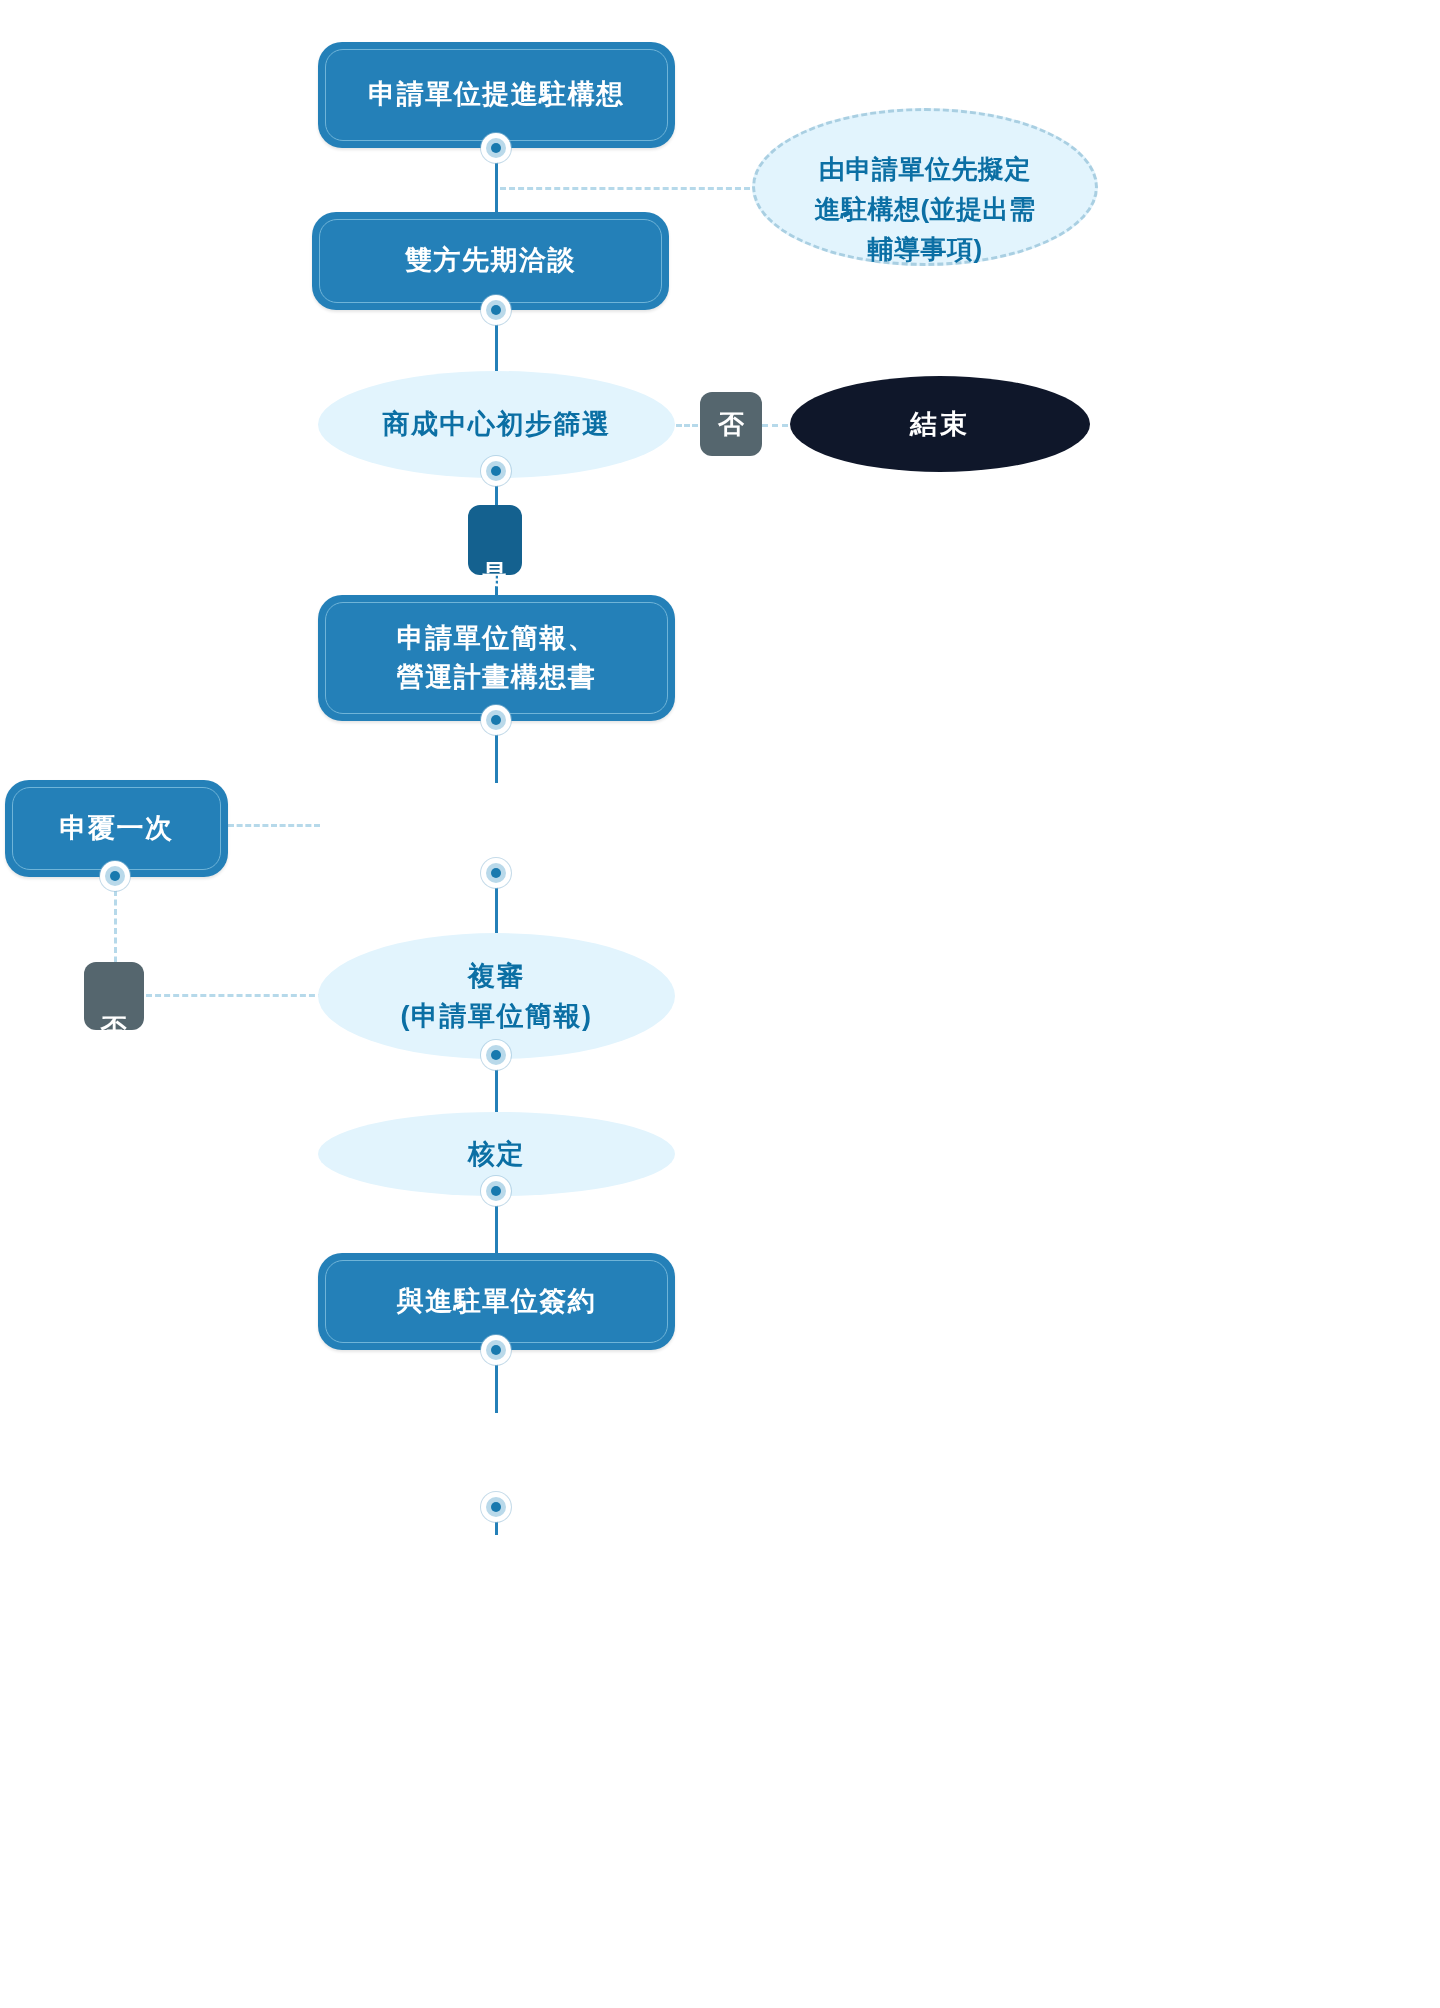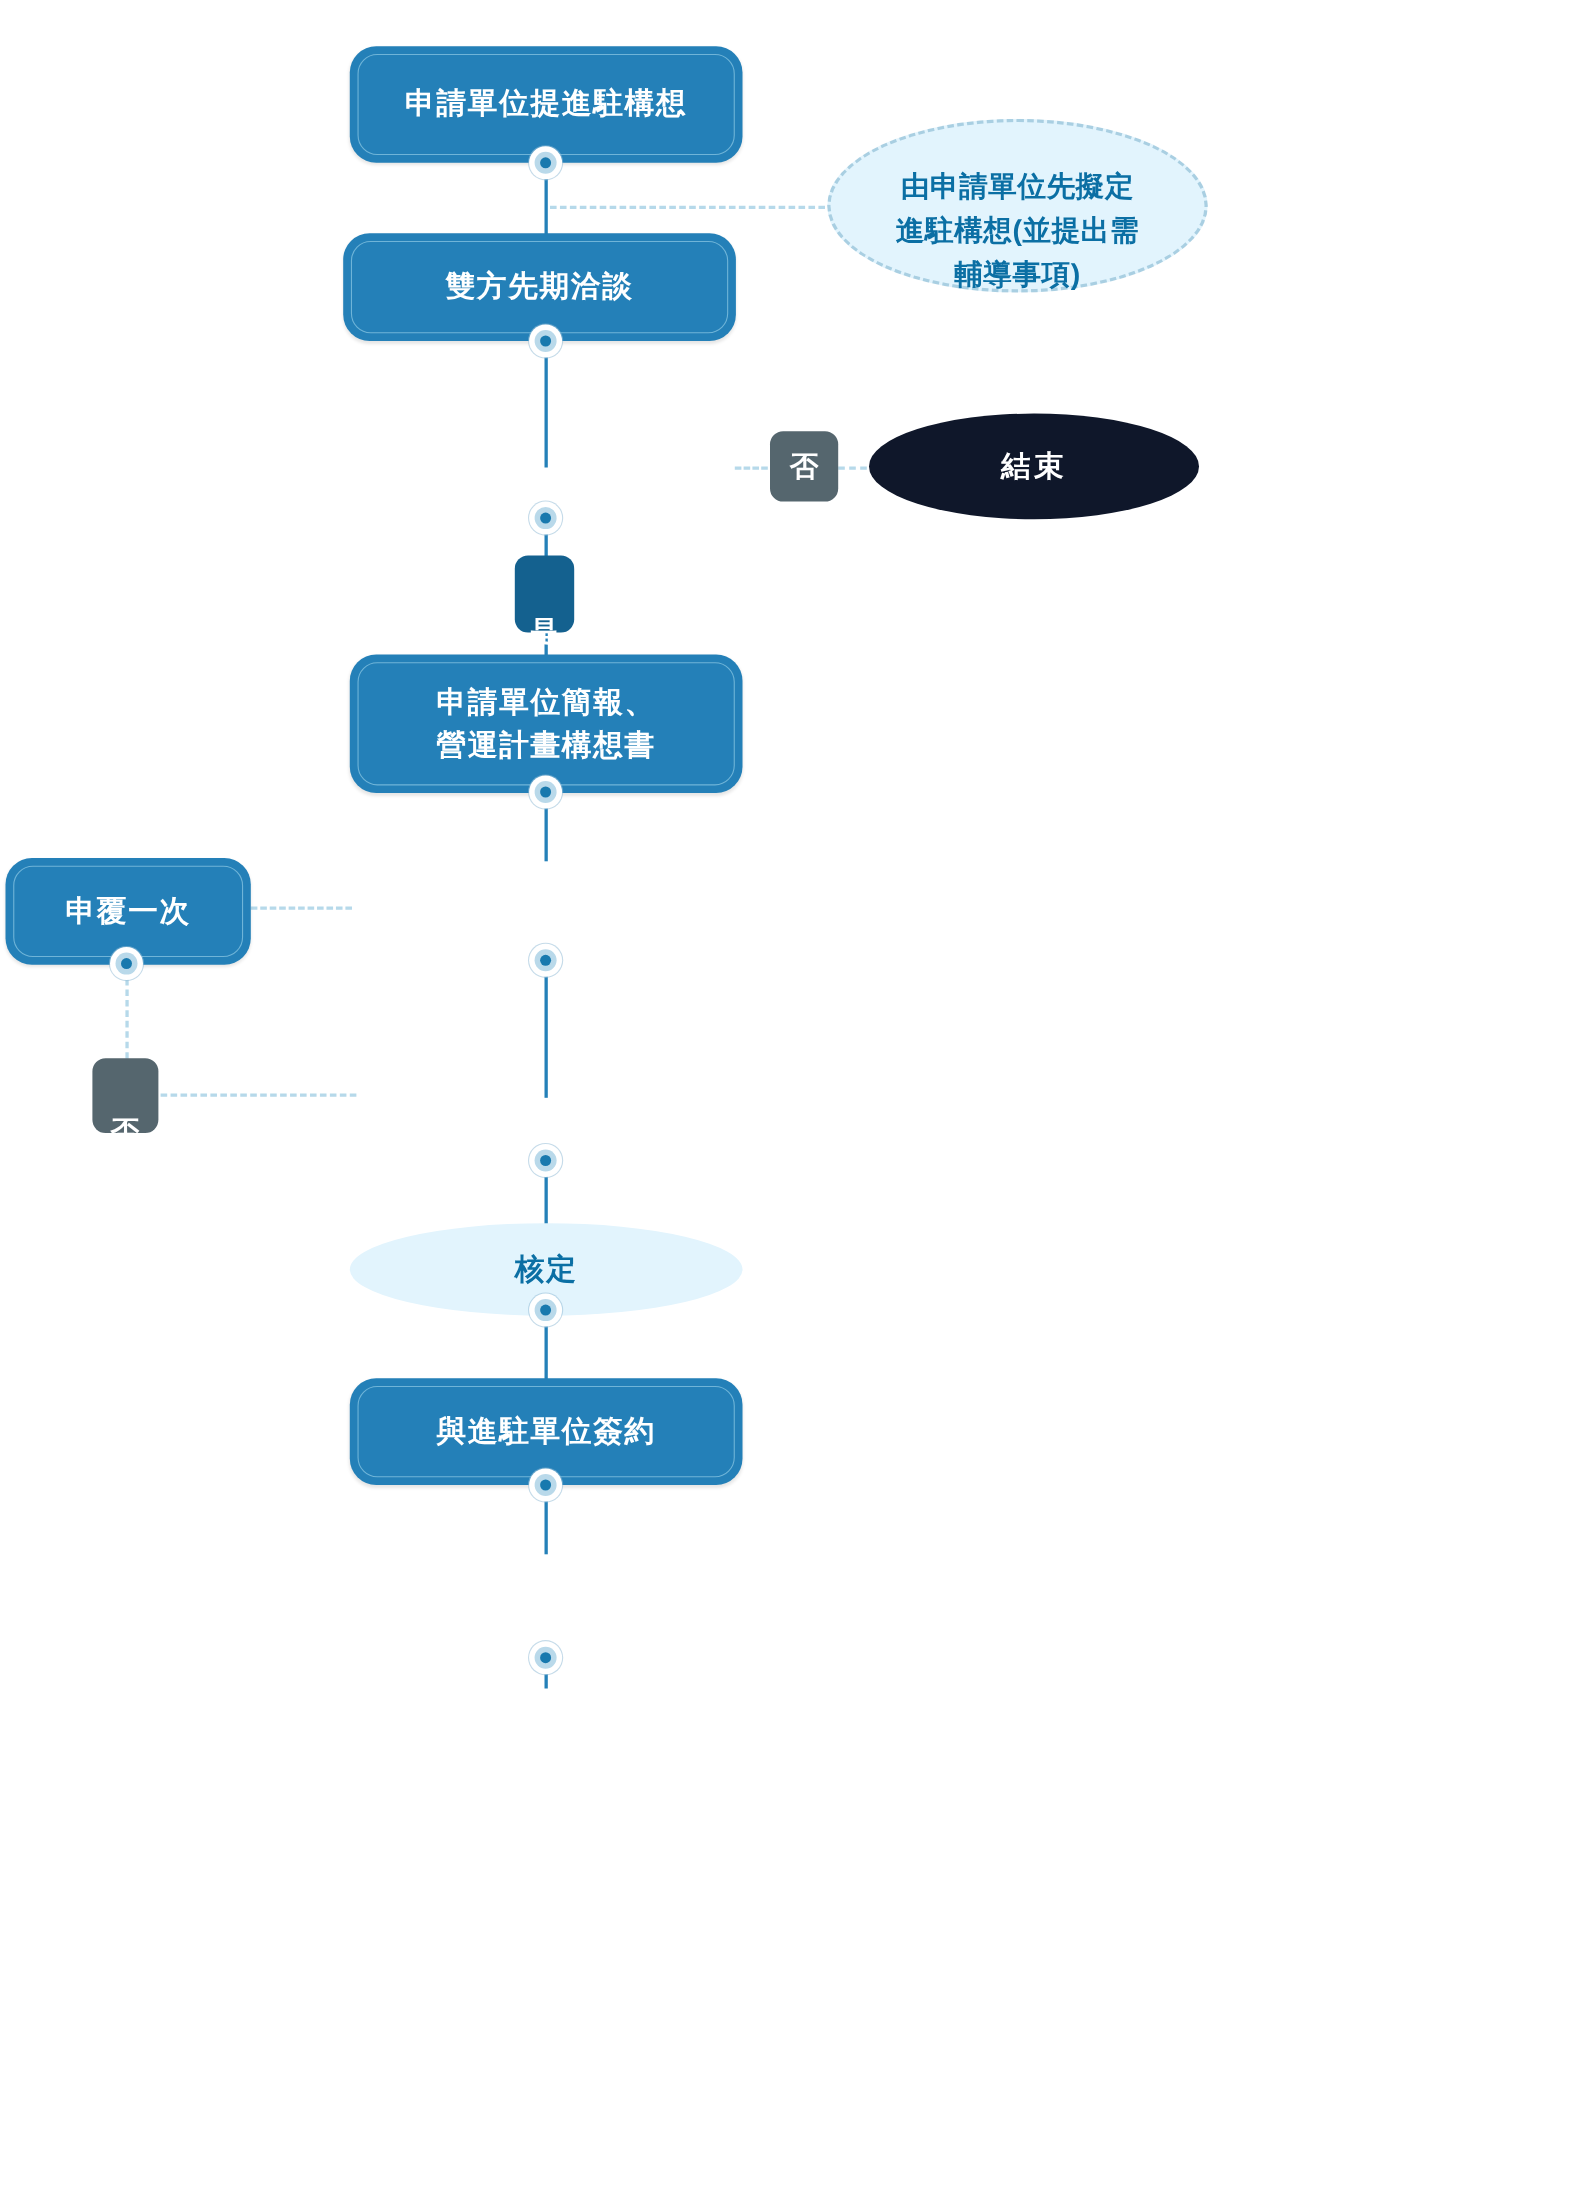--- a/index.html
+++ b/index.html
@@ -146,20 +146,23 @@
 進駐構想(並提出需
 輔導事項)</div>
   </div>
 
   <div class="abs pbox" style="left:312px;top:212px;width:357px;height:98px;align-items:center;">
     <div class="inner"></div>
     <div class="lbl">雙方先期洽談</div>
   </div>
   <div class="abs node" style="left:481px;top:295px;"></div>
 
+  <div class="abs lell" style="left:318px;top:371px;width:357px;height:107px;">
+    <div class="lbl">商成中心初步篩選</div>
+  </div>
   <div class="abs node" style="left:481px;top:456px;"></div>
 
   <div class="abs tag tag-gray" style="left:700px;top:392px;width:62px;height:64px;">
     <div class="lbl">否</div>
   </div>
 
   <div class="abs dell" style="left:790px;top:376px;width:300px;height:96px;">
     <div class="lbl">結束</div>
   </div>
 
@@ -179,20 +182,24 @@
     <div class="lbl">申覆一次</div>
   </div>
   <div class="abs node" style="left:100px;top:861px;"></div>
 
   <div class="abs node" style="left:481px;top:858px;"></div>
 
   <div class="abs tag tag-gray vert" style="left:84px;top:962px;width:60px;height:68px;">
     <div class="lbl">否</div>
   </div>
 
+  <div class="abs lell" style="left:318px;top:933px;width:357px;height:126px;">
+    <div class="lbl">複審
+(申請單位簡報)</div>
+  </div>
   <div class="abs node" style="left:481px;top:1040px;"></div>
 
   <div class="abs lell" style="left:318px;top:1112px;width:357px;height:84px;">
     <div class="lbl">核定</div>
   </div>
   <div class="abs node" style="left:481px;top:1176px;"></div>
 
   <div class="abs pbox" style="left:318px;top:1253px;width:357px;height:97px;">
     <div class="inner"></div>
     <div class="lbl">與進駐單位簽約</div>

